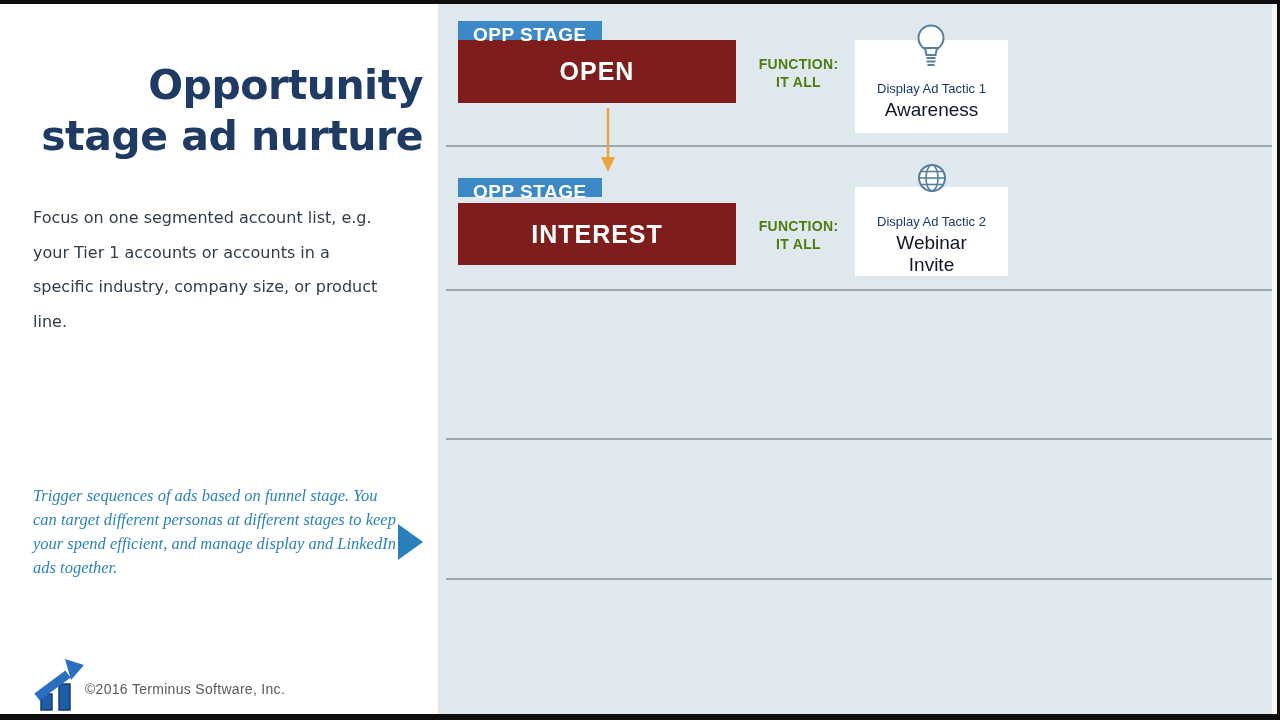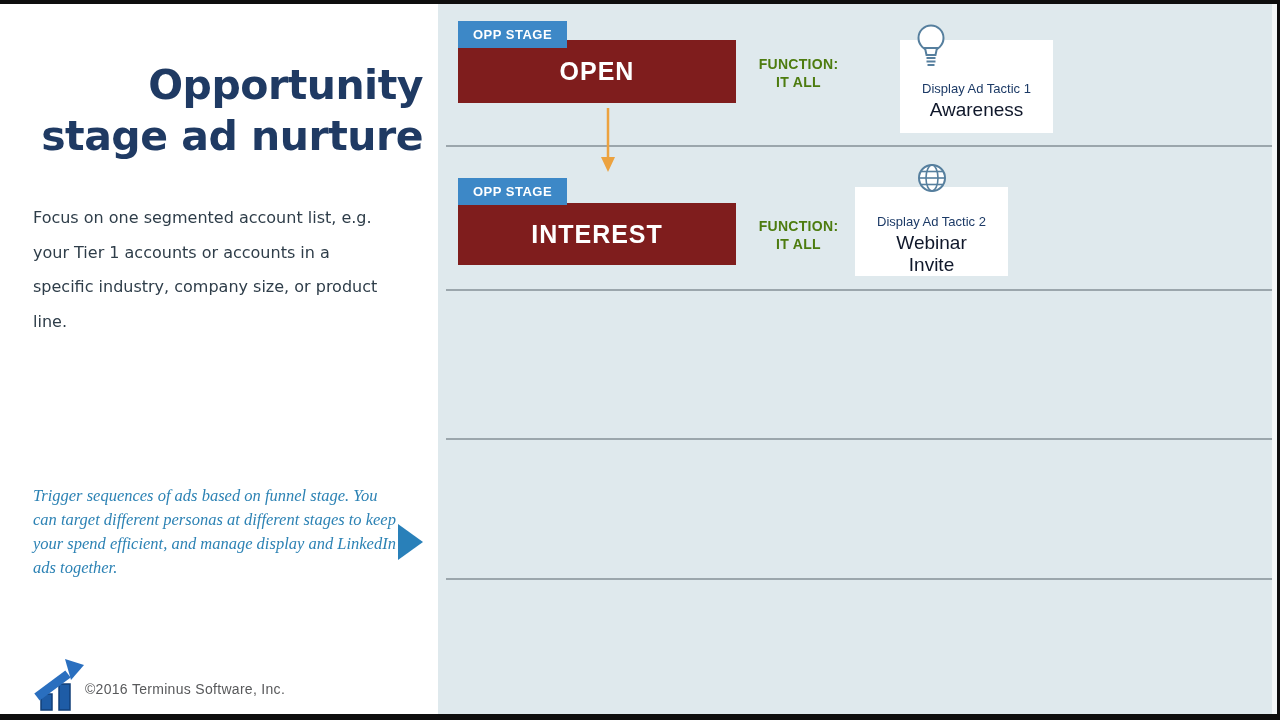--- a/index.html
+++ b/index.html
@@ -27,34 +27,34 @@
   .play-triangle{left:398px;top:524px;width:0;height:0;
          border-left:25px solid #2980b9;border-top:18px solid transparent;border-bottom:18px solid transparent;}
   .copyright{left:85px;top:681px;font-size:14px;color:#58595b;letter-spacing:0.3px;}
   .logo{left:32px;top:656px;}
 
   
   .divider{left:446px;width:826px;height:2px;background:#8f9aa0;opacity:0.85;}
   .d1{top:145px;} .d2{top:289px;} .d3{top:438px;} .d4{top:578px;}
 
   
-  .stage-tab{left:458px;height:27px;line-height:27px;padding:0 15px;background:#3d88c7;
-         color:#ffffff;font-weight:bold;font-size:13px;letter-spacing:0.5px;z-index:3;}
+  .stage-tab{left:458px;height:19px;line-height:27px;padding:0 15px;background:#3d88c7;
+         color:#ffffff;font-weight:bold;font-size:19px;letter-spacing:0.5px;z-index:3;}
   .tab1{top:21px;} .tab2{top:178px;}
   .stage-box{left:458px;width:278px;background:#7f1d1d;color:#ffffff;font-weight:bold;
          font-size:25px;letter-spacing:1px;display:flex;align-items:center;justify-content:center;z-index:2;}
   .box1{top:40px;height:63px;} .box2{top:203px;height:62px;}
   .function{left:746px;width:105px;text-align:center;font-weight:bold;font-size:14px;
          line-height:18px;color:#4d7c0f;letter-spacing:0.3px;}
   .fn1{top:55px;} .fn2{top:217px;}
 
   
   .card{left:855px;width:153px;background:#ffffff;text-align:center;z-index:2;
         display:flex;flex-direction:column;align-items:center;}
-  .card1{top:40px;height:93px;padding-top:0;justify-content:flex-end;padding-bottom:12px;box-sizing:border-box;margin-left:45px;}
+  .card1{top:40px;height:93px;padding-top:0;justify-content:flex-end;padding-bottom:12px;box-sizing:border-box;}
   .card2{top:187px;height:89px;justify-content:flex-end;padding-bottom:0;box-sizing:border-box;}
   .tactic-label{font-size:13px;color:#1c3a66;margin-bottom:3px;}
   .tactic-name{font-weight:normal;font-size:19px;line-height:22px;color:#0f172a;max-width:102px;margin:0 auto;}
   .icon-wrap{z-index:4;}
   .bulb-pos{left:912px;top:23px;} .globe-pos{left:914px;top:160px;}
   .arrow-pos{left:599px;top:108px;z-index:3;}
 </style>
 </head>
 <body>
 

